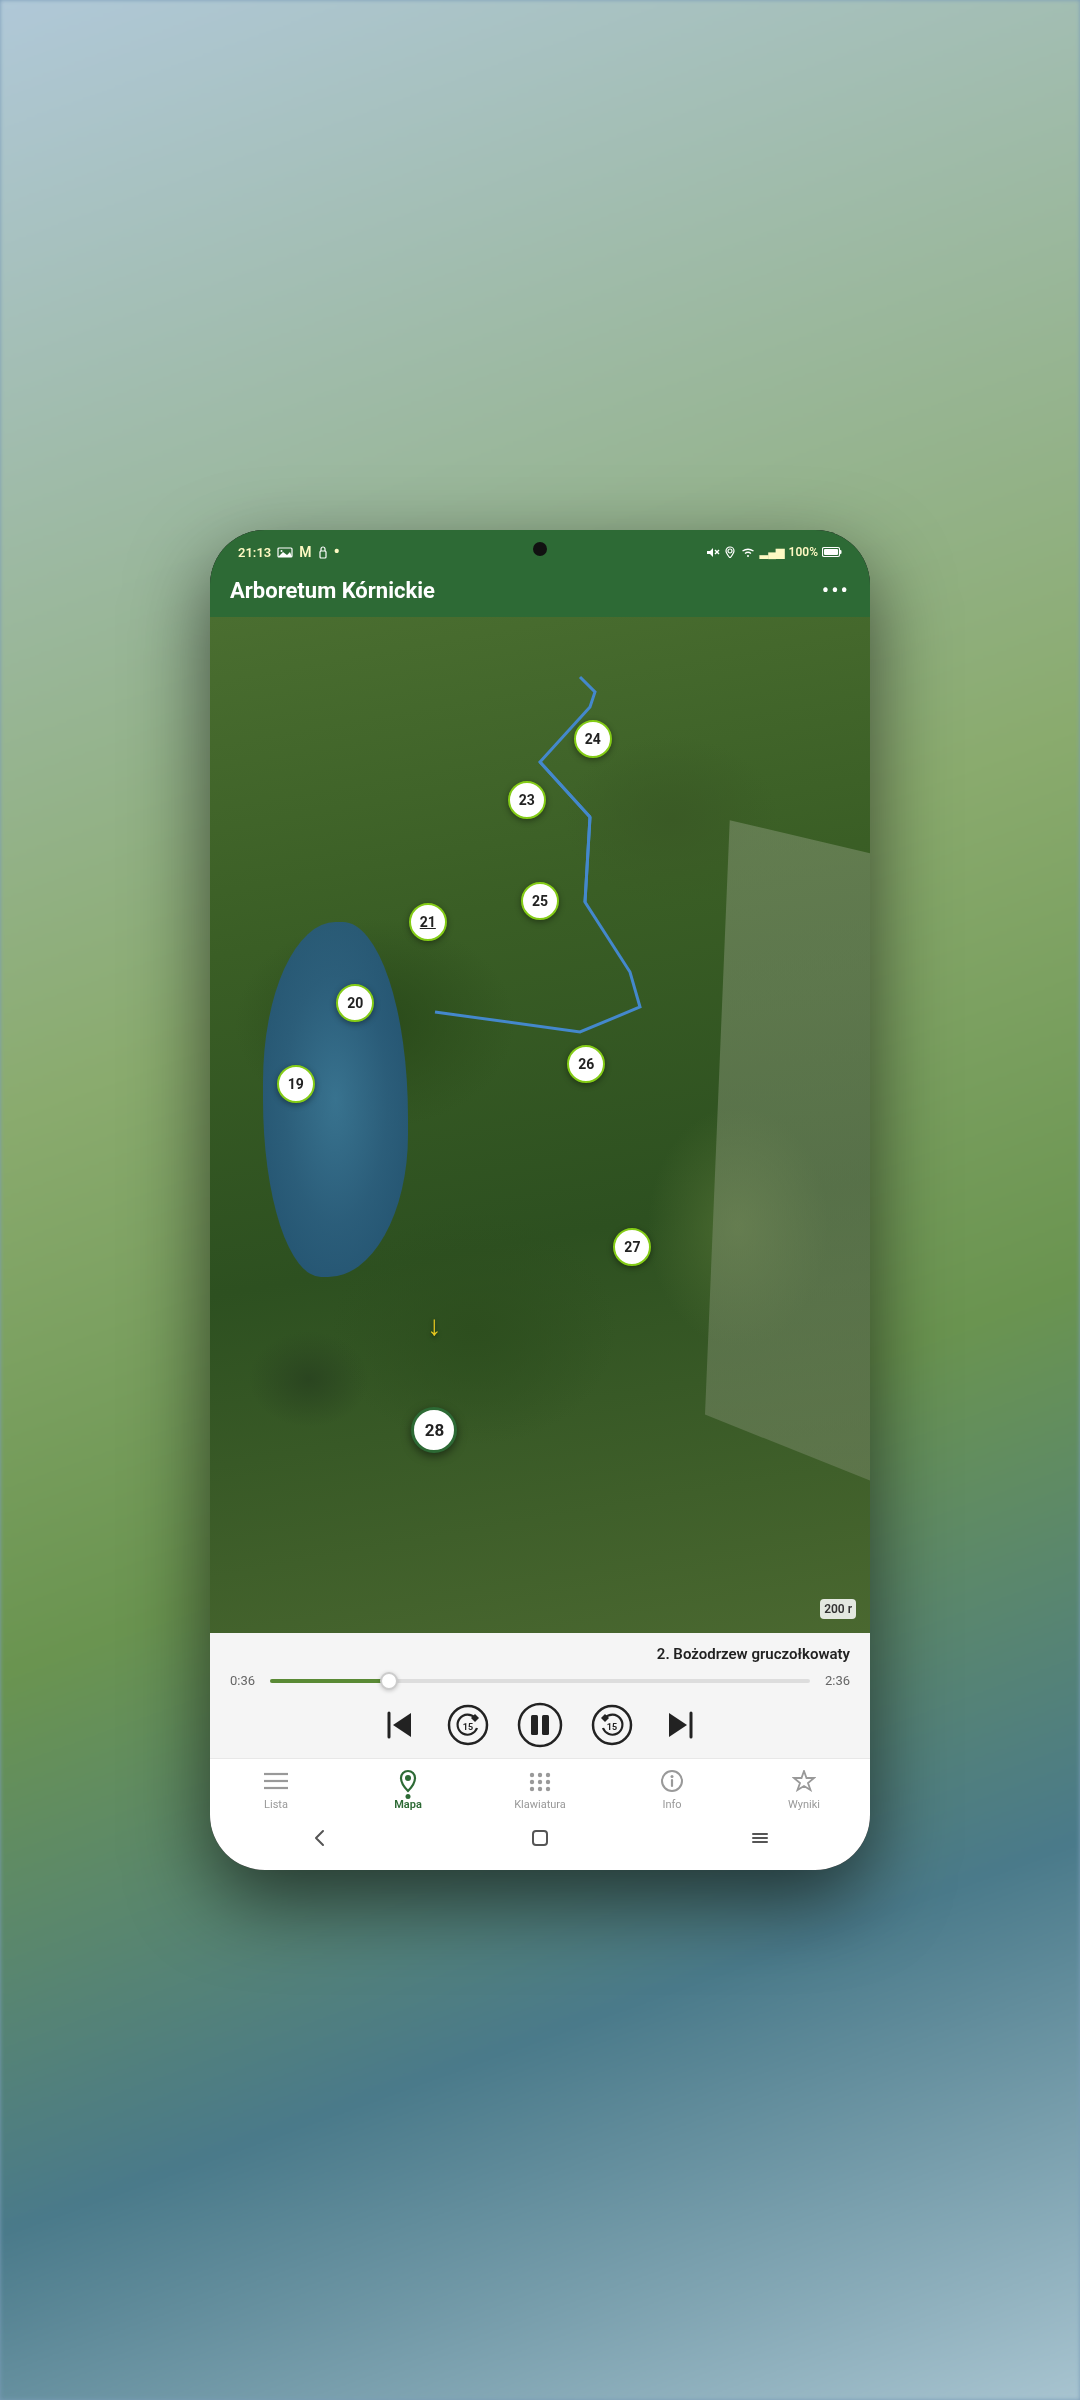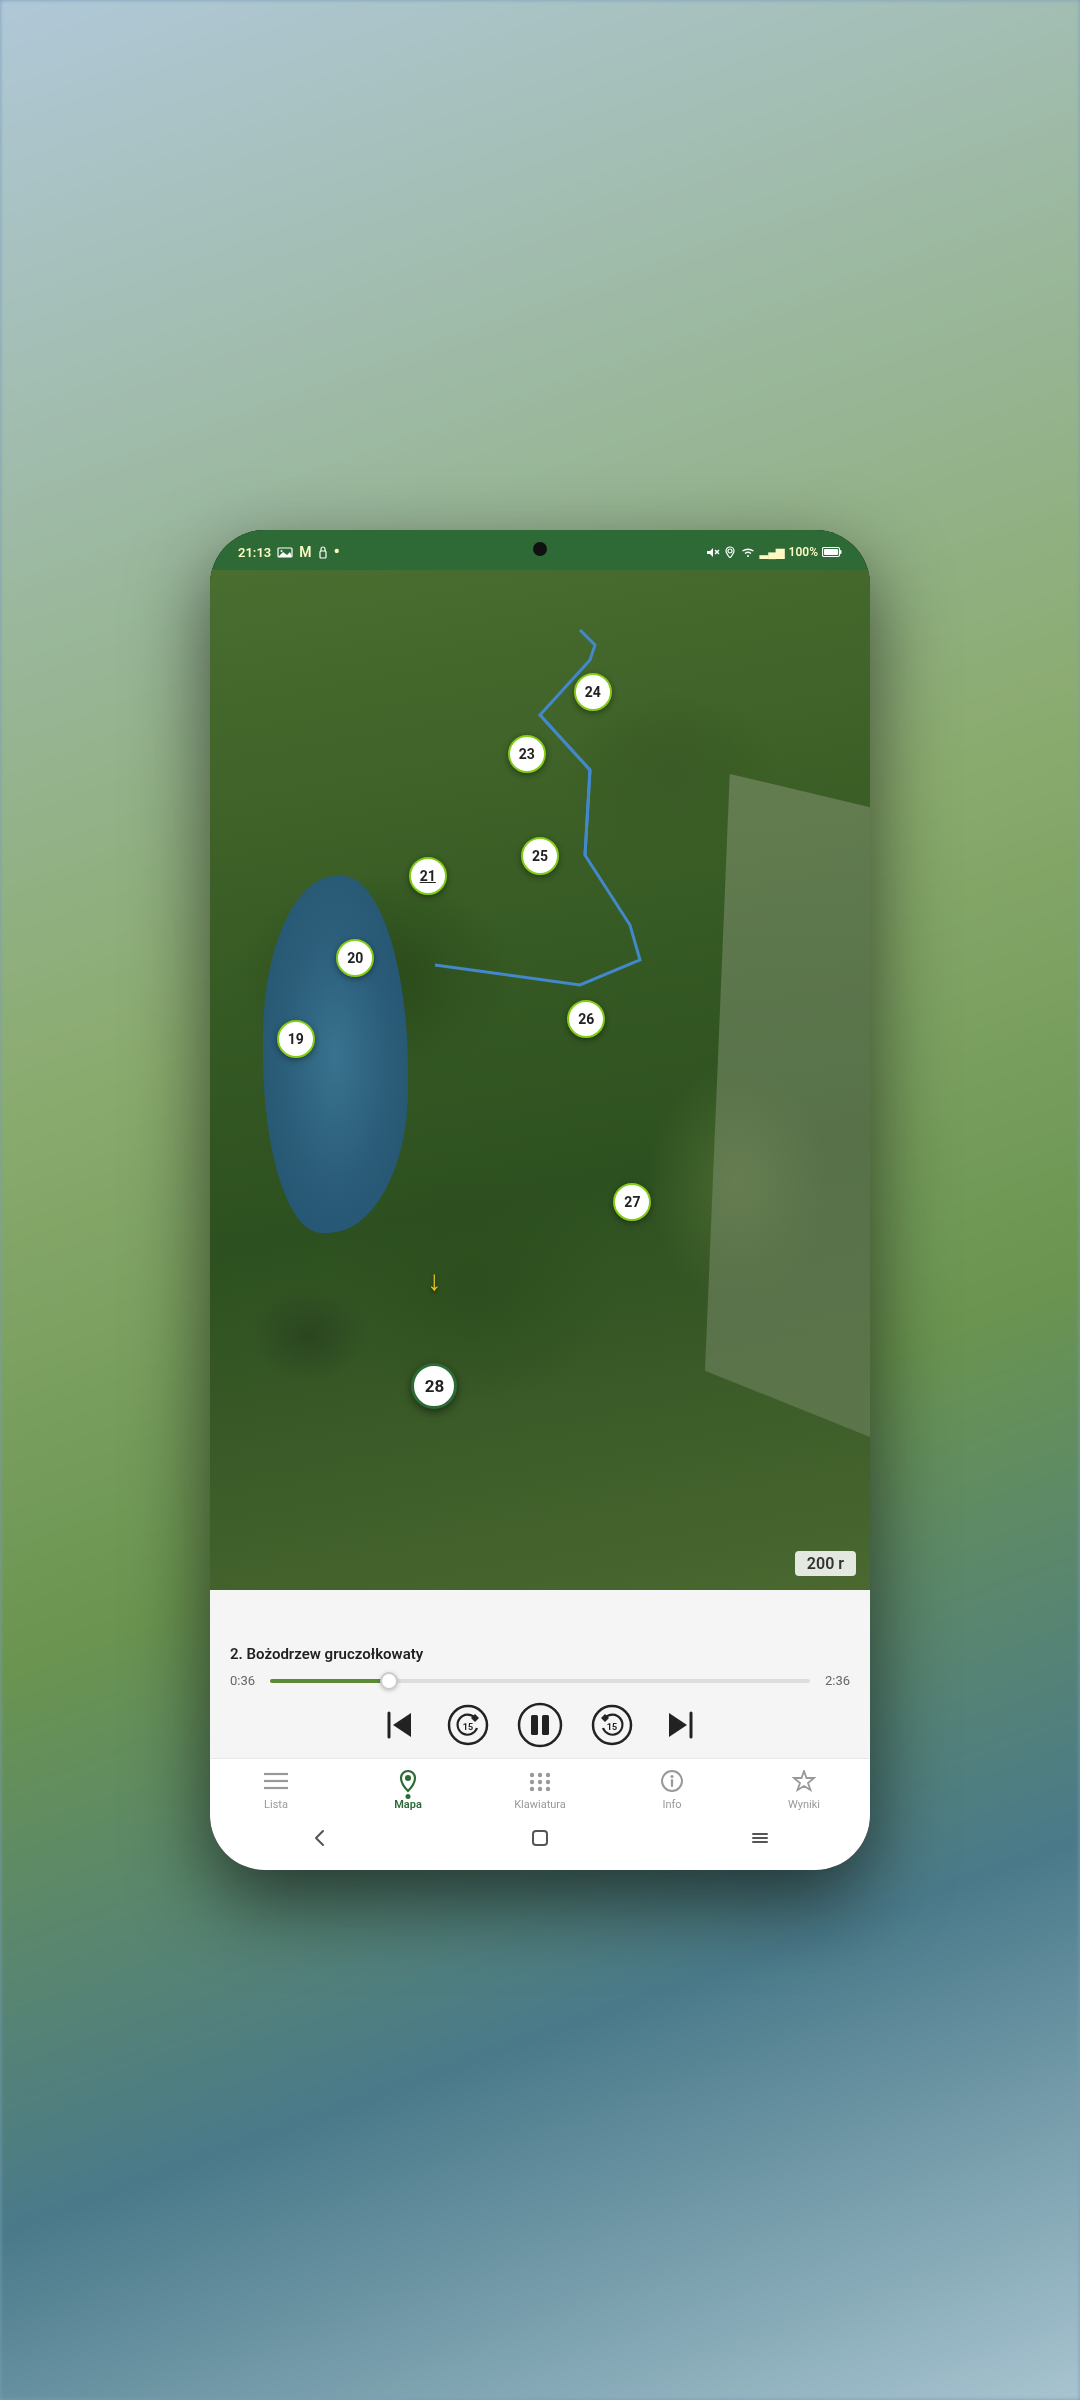--- a/index.html
+++ b/index.html
@@ -250,39 +250,38 @@
       text-shadow: 0 2px 4px rgba(0,0,0,0.5);
     }
 
     
     .map-scale {
       position: absolute;
       bottom: 14px;
       right: 14px;
       background: rgba(255,255,255,0.85);
       border-radius: 4px;
-      padding: 3px 12px;
-      font-size: 16px;
+      padding: 3px 4px;
+      font-size: 12px;
       color: #333;
       font-weight: 600;
     }
 
     
     .player-panel {
       background: #f5f5f5;
       padding: 12px 20px 10px;
       flex-shrink: 0;
     }
     .track-title {
-      text-align: left;
+      text-align: right;
       font-size: 15px;
       font-weight: 600;
       color: #222;
       margin-bottom: 10px;
-      margin-top: 43px;
     }
     .progress-row {
       display: flex;
       align-items: center;
       gap: 10px;
       margin-bottom: 14px;
     }
     .time-label {
       font-size: 13px;
       color: #666;
@@ -429,20 +428,24 @@
       <span style="font-size:11px;">▂▄▆</span>
       <span>100%</span>
       <svg width="20" height="12" viewBox="0 0 20 12">
           <rect x="0.5" y="1.5" width="17" height="9" rx="1.5" fill="none" stroke="white" stroke-width="1.2"></rect>
           <rect x="17.5" y="4" width="2" height="4" rx="1" fill="white"></rect>
           <rect x="2" y="3" width="14" height="6" rx="1" fill="white"></rect>
         </svg>
     </div>
   </div>
 
+  <div class="top-bar">
+    <span class="app-title">Arboretum Kórnickie</span>
+    <span class="menu-dots">•••</span>
+  </div>
 
 
   <div class="map-area">
     <div class="map-bg"></div>
     <div class="map-lake"></div>
     <div class="map-buildings"></div>
 
     <svg class="map-route" viewBox="0 0 660 510" preserveAspectRatio="none">
 
       <path d="M380 200 L330 145 L380 90 L385 75 L370 60" stroke="#4488cc" stroke-width="3" fill="none" stroke-dasharray="0"></path>

